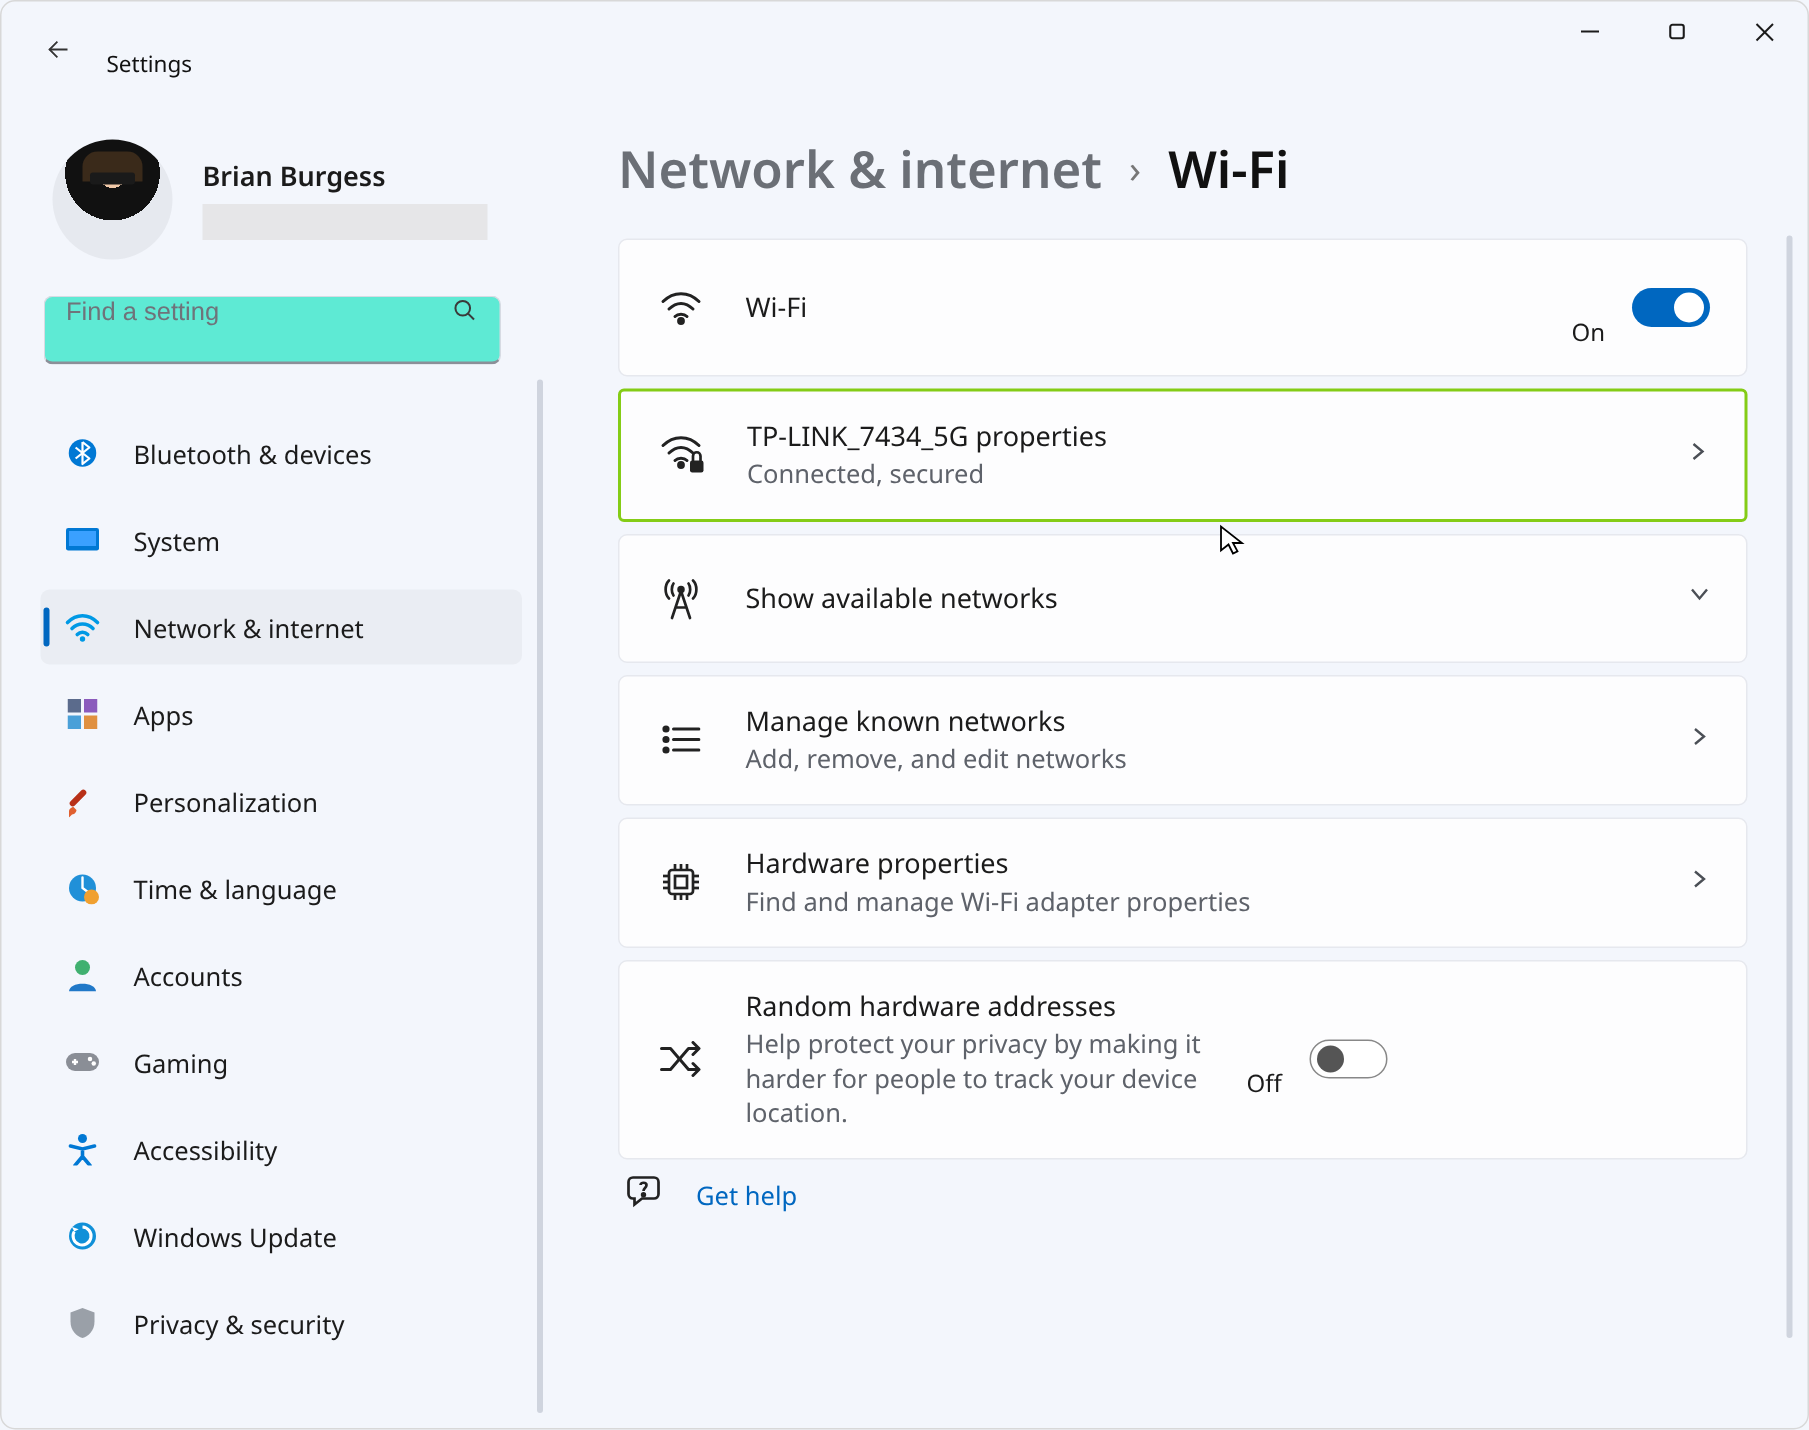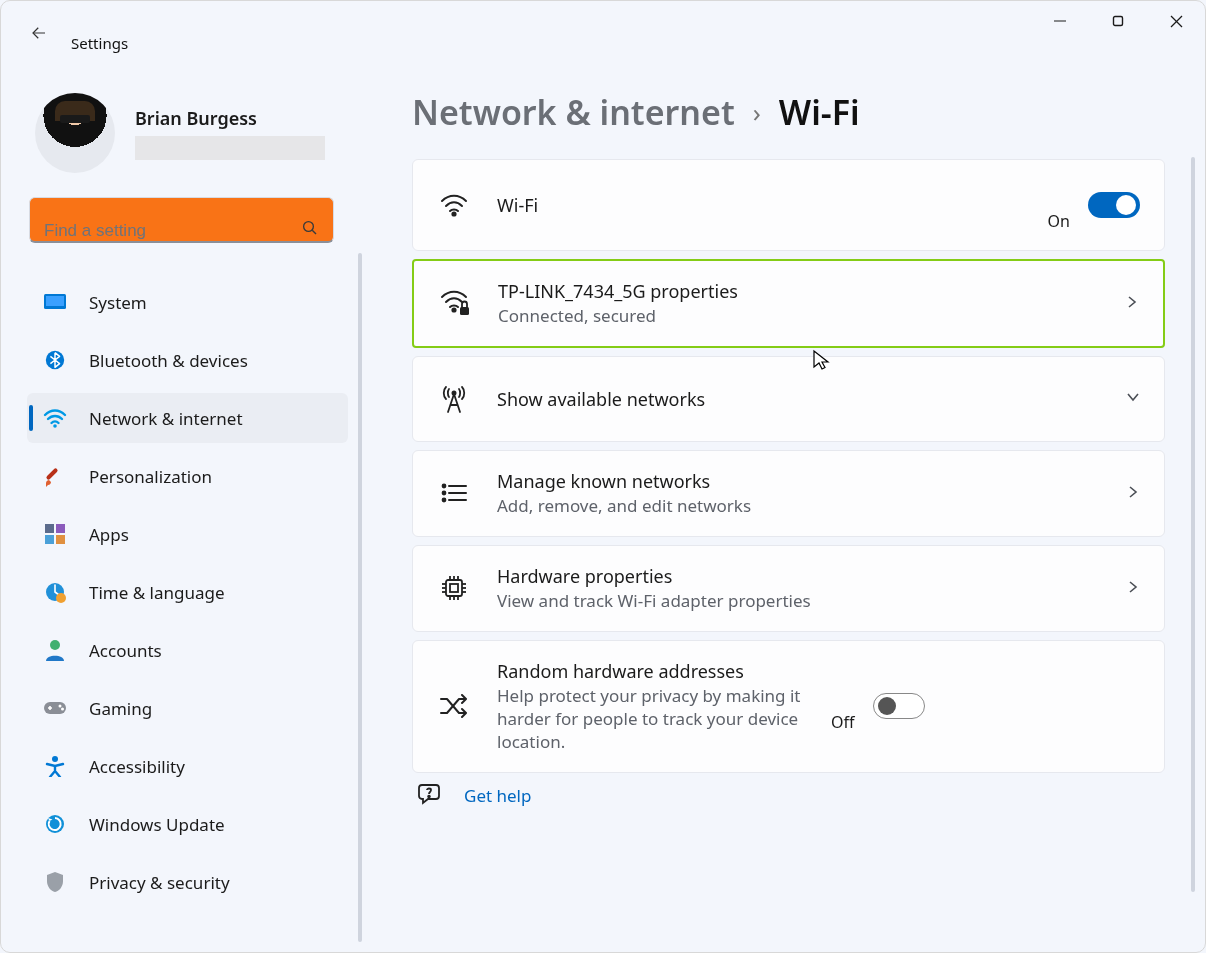--- a/index.html
+++ b/index.html
@@ -88,23 +88,23 @@
   .profile .name { font-size: 18px; font-weight:600; }
   .profile .email-mask {
     margin-top:6px;
     width: 190px; height: 24px;
     background: #e6e6e8;
   }
 
   
   .search-wrap { padding: 0 28px 8px 28px; }
   .search {
-    display:flex; align-items:flex-end;
+    display:flex; align-items:flex-start;
     height: 46px;
-    background:#f97316;
+    background:#5eead4;
     border:1px solid #d7dbe3;
     border-bottom:2px solid #8b8f98;
     border-radius:6px;
     padding: 0 14px;
   }
   .search input {
     flex:1; border:none; outline:none; background:transparent;
     font-size:17px; color:#3a3a3a;
   }
   .search input::placeholder{ color:#6f737a; }
@@ -247,66 +247,66 @@
               <line x1="20" y1="20" x2="15" y2="15"></line>
           </svg>
         </span>
       </div>
     </div>
 
     <div class="nav">
       <div class="nav-group">
         <div class="nav-item">
           <span class="nicon">
+            <svg width="20" height="22" viewBox="0 0 20 24">
+                <circle cx="10" cy="12" r="10" fill="#0078d4"></circle>
+                <path d="M10 4 L15 8 L10 12 L15 16 L10 20 V4 M5 8 L10 12 M5 16 L10 12" stroke="#fff" stroke-width="1.6" fill="none" stroke-linejoin="round"></path>
+              </svg>
+          </span>
+          <span>Bluetooth &amp; devices</span>
+        </div>
+        <div class="nav-item">
+          <span class="nicon">
             <svg width="22" height="16" viewBox="0 0 22 16">
                 <rect x="0" y="0" width="22" height="15" rx="1.5" fill="#0078d4"></rect>
                 <rect x="2" y="2" width="18" height="10" fill="#3aa0ff"></rect>
               </svg>
           </span>
           <span>System</span>
-        </div>
-        <div class="nav-item">
-          <span class="nicon">
-            <svg width="20" height="22" viewBox="0 0 20 24">
-                <circle cx="10" cy="12" r="10" fill="#0078d4"></circle>
-                <path d="M10 4 L15 8 L10 12 L15 16 L10 20 V4 M5 8 L10 12 M5 16 L10 12" stroke="#fff" stroke-width="1.6" fill="none" stroke-linejoin="round"></path>
-              </svg>
-          </span>
-          <span>Bluetooth &amp; devices</span>
         </div>
         <div class="nav-item active">
           <span class="nicon">
             <svg width="24" height="20" viewBox="0 0 24 20">
                 <path d="M2 7 C8 1 16 1 22 7" stroke="#0099e5" stroke-width="2.4" fill="none" stroke-linecap="round"></path>
                 <path d="M5 11 C9 7 15 7 19 11" stroke="#0099e5" stroke-width="2.4" fill="none" stroke-linecap="round"></path>
                 <path d="M8.5 15 C10.5 13 13.5 13 15.5 15" stroke="#0099e5" stroke-width="2.4" fill="none" stroke-linecap="round"></path>
                 <circle cx="12" cy="18" r="1.8" fill="#0099e5"></circle>
               </svg>
           </span>
           <span>Network &amp; internet</span>
         </div>
         <div class="nav-item">
           <span class="nicon">
-            <svg width="22" height="22" viewBox="0 0 22 22">
-                <path d="M4 20 L2 22 L2 18 C2 16 4 15 5 15 L7 17 C7 18 6 20 4 20 Z" fill="#e06030"></path>
-                <rect x="6" y="2" width="4" height="14" rx="2" transform="rotate(45 8 9)" fill="#b83018"></rect>
-              </svg>
-          </span>
-          <span>Personalization</span>
-        </div>
-        <div class="nav-item">
-          <span class="nicon">
             <svg width="20" height="20" viewBox="0 0 20 20">
                 <rect x="0" y="0" width="9" height="9" fill="#5b6b8c"></rect>
                 <rect x="11" y="0" width="9" height="9" fill="#8b5bbc"></rect>
                 <rect x="0" y="11" width="9" height="9" fill="#4aa0d8"></rect>
                 <rect x="11" y="11" width="9" height="9" fill="#e09040"></rect>
               </svg>
           </span>
           <span>Apps</span>
+        </div>
+        <div class="nav-item">
+          <span class="nicon">
+            <svg width="22" height="22" viewBox="0 0 22 22">
+                <path d="M4 20 L2 22 L2 18 C2 16 4 15 5 15 L7 17 C7 18 6 20 4 20 Z" fill="#e06030"></path>
+                <rect x="6" y="2" width="4" height="14" rx="2" transform="rotate(45 8 9)" fill="#b83018"></rect>
+              </svg>
+          </span>
+          <span>Personalization</span>
         </div>
         <div class="nav-item">
           <span class="nicon">
             <svg width="22" height="22" viewBox="0 0 22 22">
                 <circle cx="11" cy="11" r="9" fill="#2090d8"></circle>
                 <path d="M11 4 V11 L15 14" stroke="#fff" stroke-width="1.6" fill="none" stroke-linecap="round"></path>
                 <circle cx="17" cy="17" r="5" fill="#f0a030"></circle>
               </svg>
           </span>
           <span>Time &amp; language</span>
@@ -484,21 +484,21 @@
             <line x1="2" y1="10" x2="6" y2="10"></line>
               <line x1="2" y1="14" x2="6" y2="14"></line>
               <line x1="2" y1="18" x2="6" y2="18"></line>
             <line x1="22" y1="10" x2="26" y2="10"></line>
               <line x1="22" y1="14" x2="26" y2="14"></line>
               <line x1="22" y1="18" x2="26" y2="18"></line>
           </svg>
         </div>
         <div class="text">
           <div class="t1">Hardware properties</div>
-          <div class="t2">View and track Wi-Fi adapter properties</div>
+          <div class="t2">Find and manage Wi-Fi adapter properties</div>
         </div>
         <div class="control">
           <span class="chev">
             <svg width="14" height="14" viewBox="0 0 14 14" fill="none" stroke="currentColor" stroke-width="1.6">
                 <polyline points="4 2 10 7 4 12"></polyline>
               </svg>
           </span>
         </div>
       </div>
     </div>

